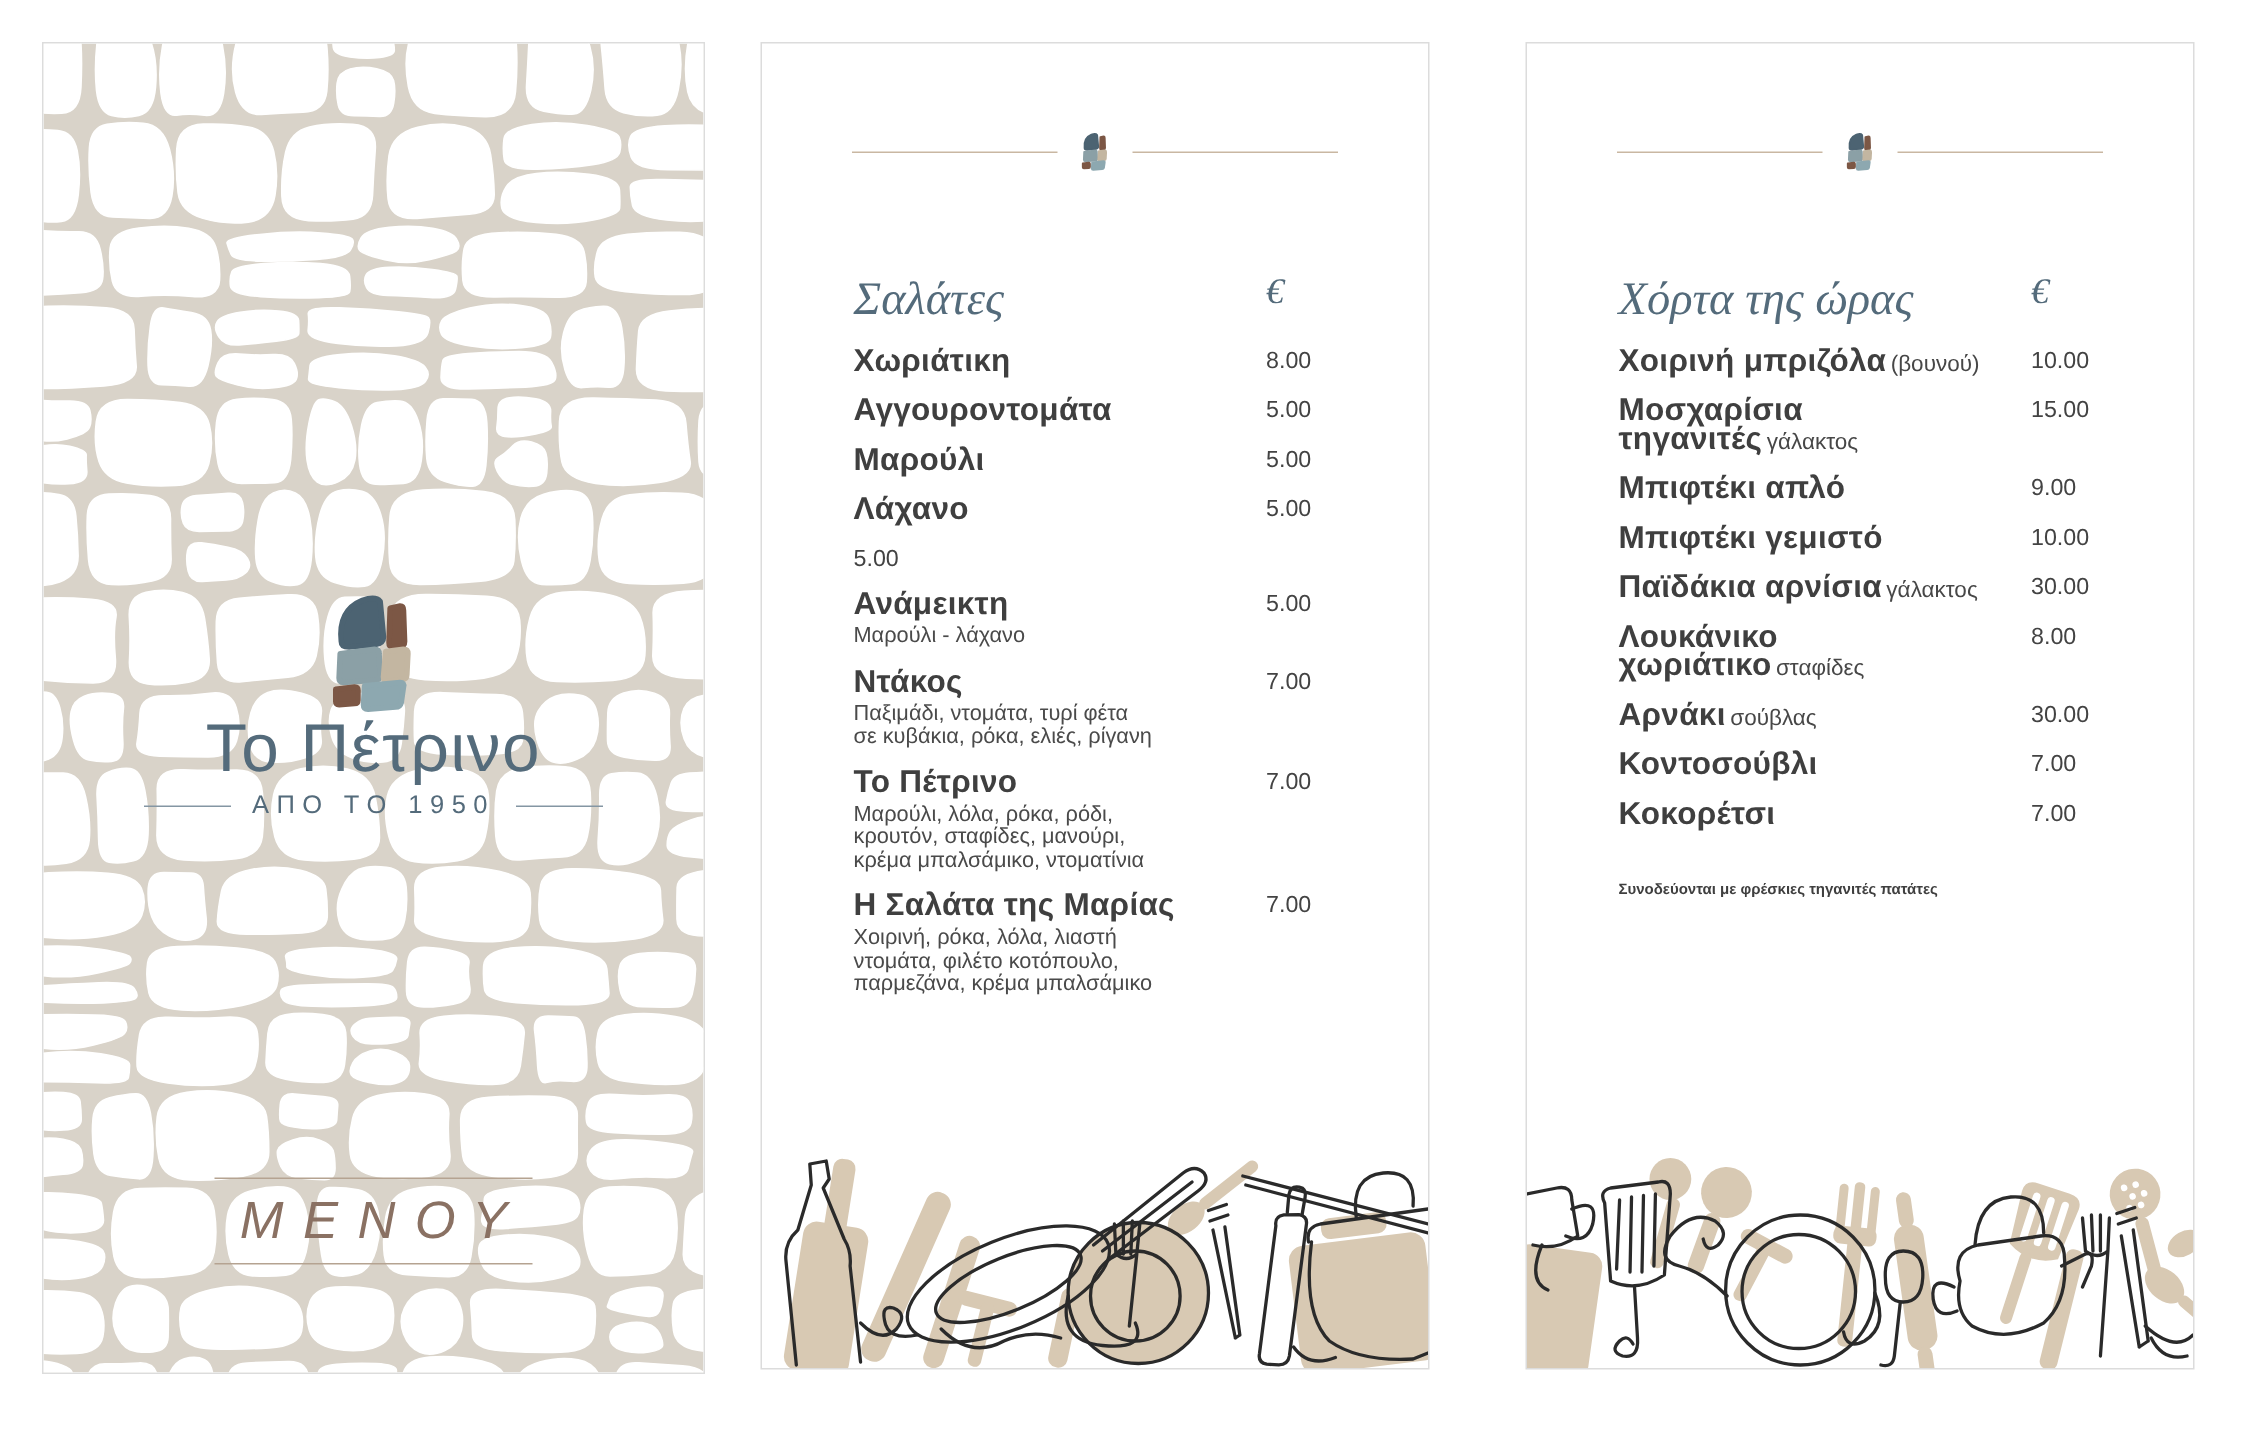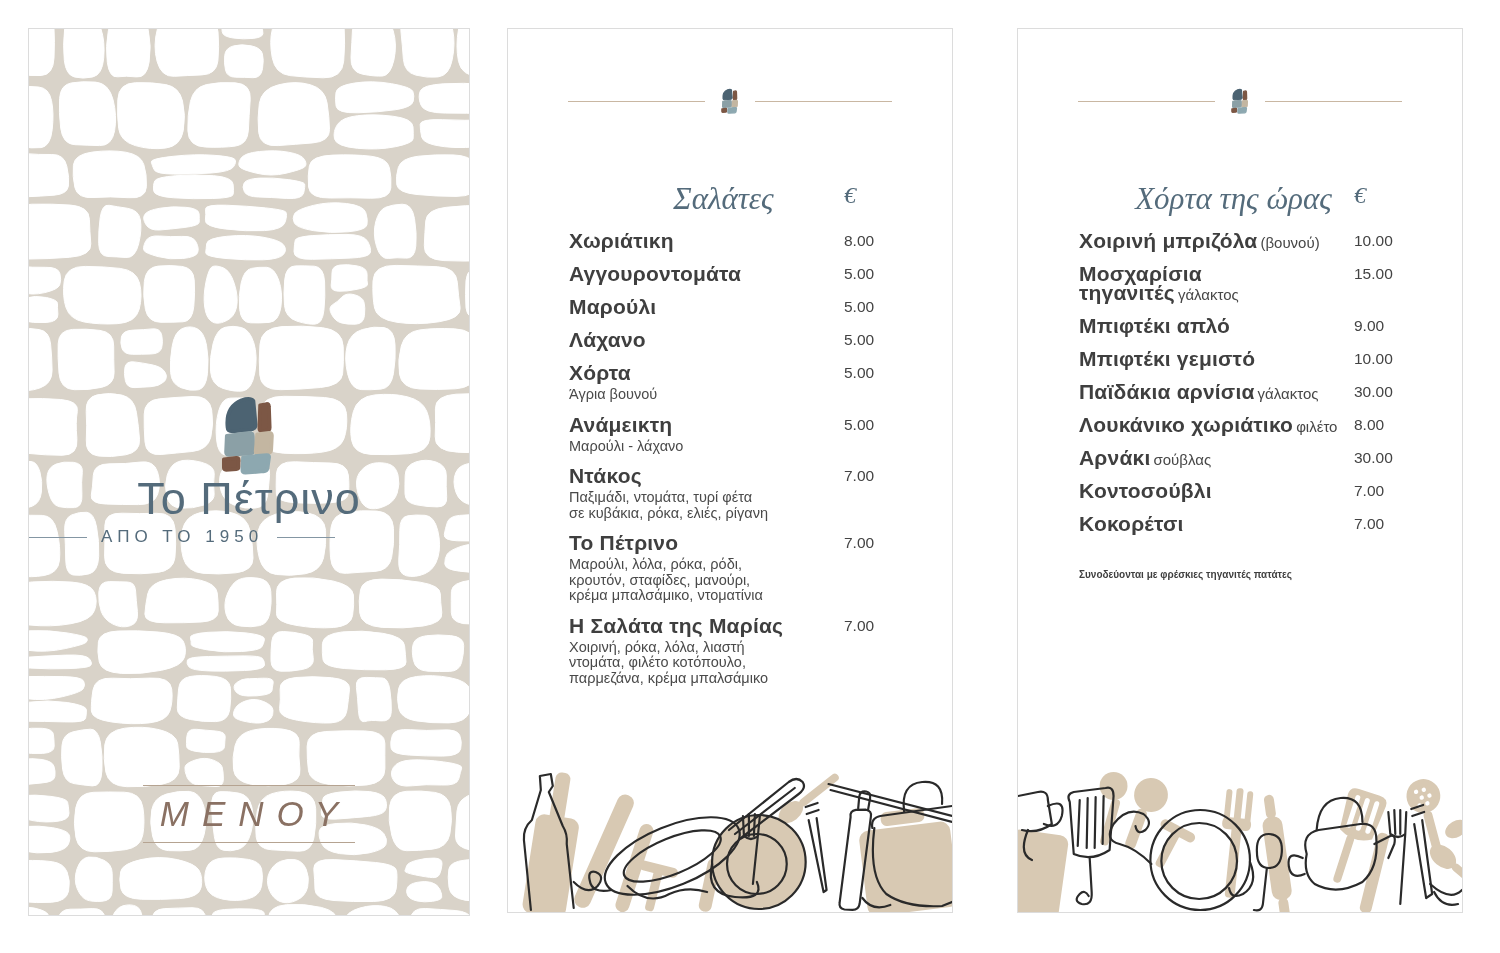--- a/index.html
+++ b/index.html
@@ -12,32 +12,32 @@
          font-family:"Liberation Sans","DejaVu Sans",sans-serif;color:var(--text);}
   .panel{position:absolute;top:28px;background:#fff;border:1px solid var(--border);box-sizing:border-box;}
   .cover{left:28px;width:442px;height:888px;overflow:hidden;}
   .menu-panel{width:446px;height:885px;overflow:hidden;}
   .mid{left:507px;} .right{left:1017px;}
 
   .stone-bg{position:absolute;left:0;top:0;}
   .cover-item{position:absolute;left:0;right:0;text-align:center;}
   .logo-big{top:366px;}
   .brand{top:446px;font-size:45px;line-height:48px;letter-spacing:1px;color:var(--slate);}
-  .since-row{top:498px;display:flex;align-items:center;gap:14px;}
+  .since-row{top:498px;display:flex;align-items:center;justify-content:center;gap:14px;}
   .since-rule{width:58px;height:1px;background:#8496a3;}
   .since{font-size:17px;letter-spacing:5px;color:var(--slate);}
   .menu-block{top:756px;display:flex;flex-direction:column;align-items:center;gap:7px;font-style:italic;}
   .menu-rule{width:212px;height:1px;background:#b5a391;}
   .menu-word{font-size:35px;line-height:42px;letter-spacing:13px;padding-left:13px;color:var(--menu_brown);font-weight:400;}
 
   .panel-header{display:flex;align-items:center;margin:56px 60px 0 60px;height:32px;}
   .hr{flex:1;height:1px;background:var(--rule_tan);}
   .logo-small{margin:0 13px;flex:none;}
 
-  .section-head{position:relative;margin:64px 74px 0 61px;height:38px;text-align:center;}
+  .section-head{position:relative;margin:64px 74px 0 61px;height:38px;}
   .section-title{margin:0;font-family:"Liberation Serif","DejaVu Serif",serif;font-style:italic;
                  font-weight:400;font-size:31px;color:var(--slate);display:inline;}
   .euro{position:absolute;left:275px;top:1px;font-family:"Liberation Serif","DejaVu Serif",serif;
         font-style:italic;font-size:24px;color:var(--slate);}
 
   .items{margin:14px 70px 0 61px;}
   .item{display:flex;margin-bottom:14px;}
   .item-main{width:275px;flex:none;}
   .item-name{font-weight:bold;font-size:21px;line-height:16px;letter-spacing:.2px;color:var(--text);}
   .item-suffix{font-weight:normal;font-size:15px;color:#474747;margin-left:3px;}
@@ -131,24 +131,20 @@
 
         <div class="item">
           <div class="item-main">
             <span class="item-name">Λάχανο</span>
             
           </div>
           <div class="item-price">5.00</div>
         </div>
 
         <div class="item">
-          <div class="item-main">
-            <span class="item-name">Χόρτα</span>
-            <div class="item-desc">Άγρια βουνού</div>
-          </div>
           <div class="item-price">5.00</div>
         </div>
 
         <div class="item">
           <div class="item-main">
             <span class="item-name">Ανάμεικτη</span>
             <div class="item-desc">Μαρούλι - λάχανο</div>
           </div>
           <div class="item-price">5.00</div>
         </div>
@@ -282,21 +278,21 @@
         <div class="item">
           <div class="item-main">
             <span class="item-name">Παϊδάκια αρνίσια</span><span class="item-suffix">γάλακτος</span>
             
           </div>
           <div class="item-price">30.00</div>
         </div>
 
         <div class="item">
           <div class="item-main">
-            <span class="item-name">Λουκάνικο χωριάτικο</span><span class="item-suffix">φιλέτο</span>
+            <span class="item-name">Λουκάνικο χωριάτικο</span><span class="item-suffix">σταφίδες</span>
             
           </div>
           <div class="item-price">8.00</div>
         </div>
 
         <div class="item">
           <div class="item-main">
             <span class="item-name">Αρνάκι</span><span class="item-suffix">σούβλας</span>
             
           </div>

